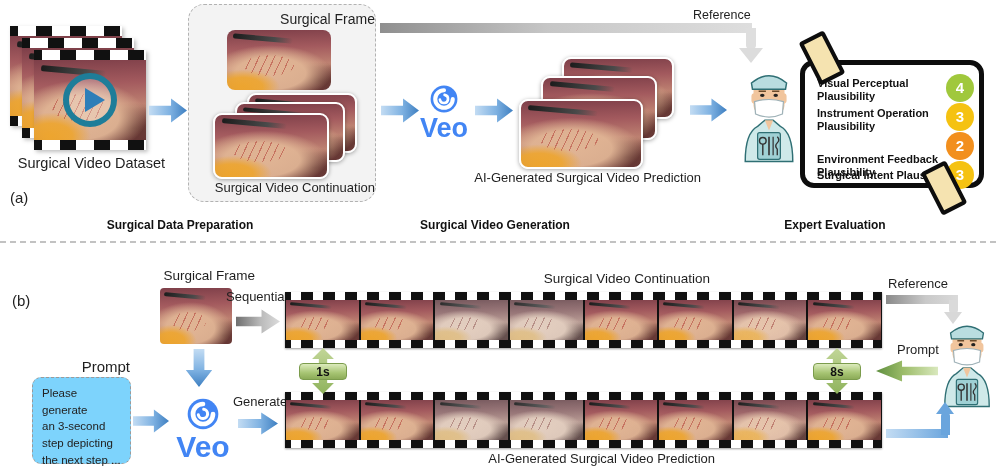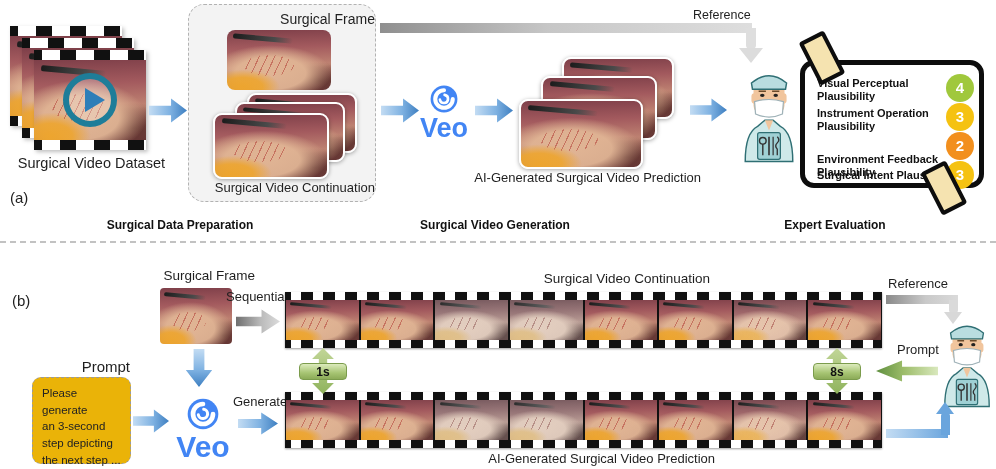--- a/index.html
+++ b/index.html
@@ -66,21 +66,21 @@
       background:linear-gradient(180deg,#dcebbc 0%,#a6c472 60%,#8cab58 100%);
       border:1px solid #7b9c4c;border-radius:4px;text-align:center;
       font-size:12px;font-weight:bold;color:#111;box-sizing:border-box;}
 
   
   .veo{display:flex;flex-direction:column;align-items:center;}
   .veo-word{font-weight:bold;color:#4285f4;letter-spacing:0;}
 
   
   .dashed-box{background:#f3f3f3;border:1.6px dashed #b2b2b2;border-radius:16px;box-sizing:border-box;}
-  .prompt-box{background:#eab308;border:1.2px dashed #9a9a9a;border-radius:9px;box-sizing:border-box;
+  .prompt-box{background:#7dd3fc;border:1.2px dashed #9a9a9a;border-radius:9px;box-sizing:border-box;
       font-size:11.5px;line-height:1.45;padding:7px 6px 6px 9px;color:#222;}
 
   
   .board{position:absolute;background:#fff;border:5px solid #0d0d0d;border-radius:14px;box-sizing:border-box;}
   .tape{position:absolute;background:#f5e3b0;border:4px solid #0d0d0d;border-radius:3px;transform:rotate(-27deg);}
   .ev-label{position:absolute;left:12px;font-size:11px;font-weight:bold;line-height:1.15;color:#111;white-space:nowrap;}
   .score{position:absolute;width:28px;height:28px;border-radius:50%;color:#fff;font-weight:bold;
       font-size:15px;text-align:center;line-height:28px;}
 
   .divider{position:absolute;left:0;right:0;border-top:2px dashed #c2c2c2;}

